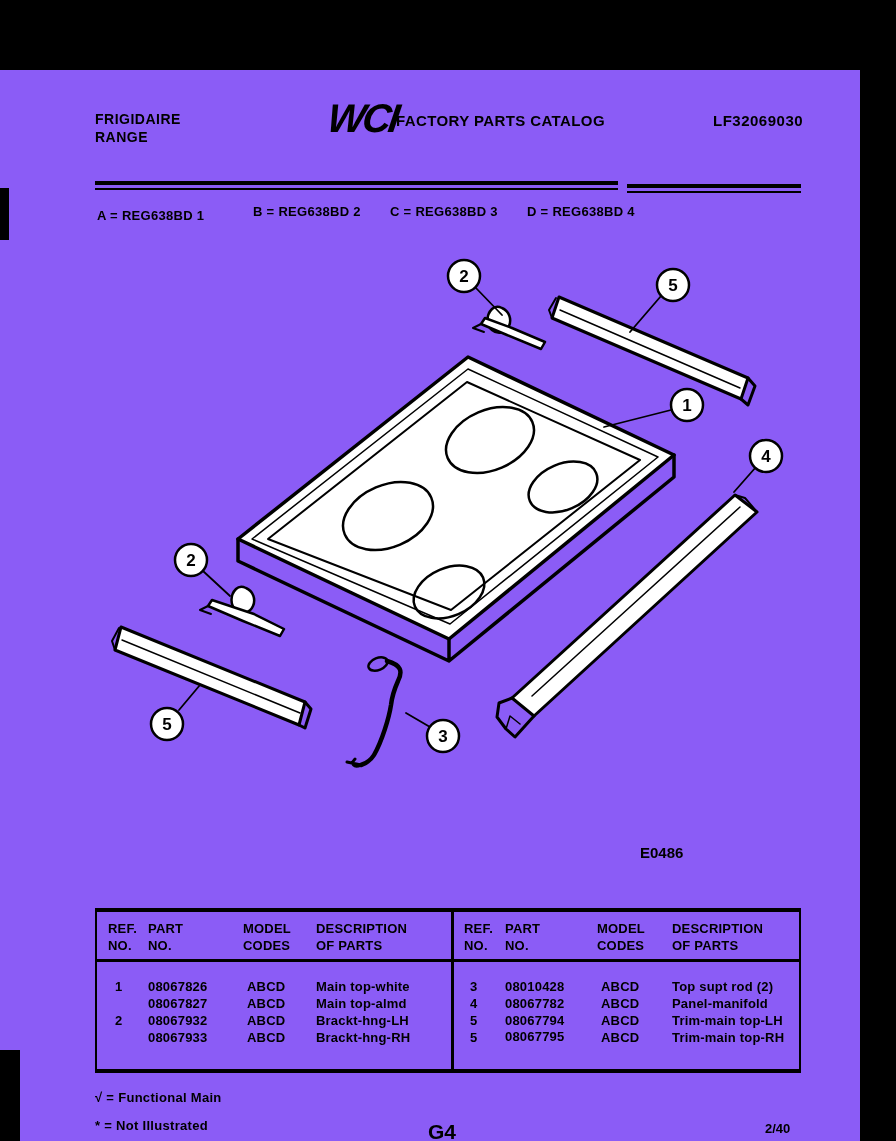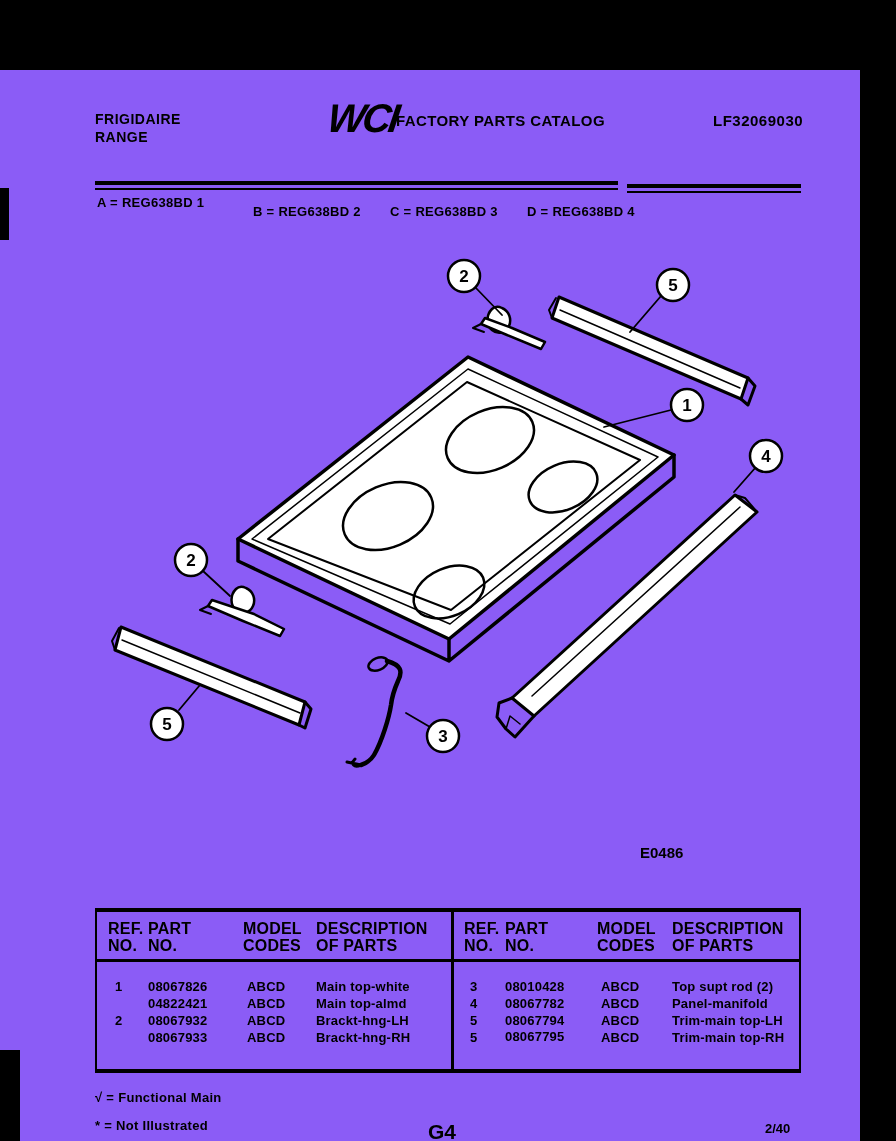--- a/index.html
+++ b/index.html
@@ -7,21 +7,21 @@
   .page-wrap { position:relative; width:896px; height:1141px; background:#8b5cf6; overflow:hidden;margin-top:48px; }
   .abs { position:absolute; }
   .ink { color:#000; }
   .scan-bar { position:absolute; background:#000; }
   .hdr-brand { font-size:14px; font-weight:bold; letter-spacing:.5px; line-height:18px; }
   .hdr-logo { font-size:40px; font-weight:bold; font-style:italic; letter-spacing:-3px; transform:skewX(-8deg); }
   .hdr-title { font-size:15px; font-weight:bold; letter-spacing:.4px; }
   .hdr-pub { font-size:15px; font-weight:bold; letter-spacing:.5px; }
   .models { font-size:13px; font-weight:bold; letter-spacing:.3px; }
   .rule { position:absolute; background:#000; }
-  .ptable-head { font-size:16px; font-weight:bold; line-height:17px; letter-spacing:.2px; }
+  .ptable-head { font-size:13px; font-weight:bold; line-height:17px; letter-spacing:.2px; }
   .ptable-cell { font-size:13px; font-weight:bold; line-height:17px; letter-spacing:.2px; white-space:nowrap; }
   .footnote { font-size:13px; font-weight:bold; letter-spacing:.3px; }
   .pageno { font-size:21px; font-weight:bold;text-align:center; }
   .datecode { font-size:13px; font-weight:bold; }
   svg text { font-family:"Liberation Sans", sans-serif; }
 </style>
 </head>
 <body>
 
 <div class="page-wrap">
@@ -38,21 +38,21 @@
   </div>
   <div class="abs ink hdr-logo" style="left:328px;top:48px;">WCI</div>
   <div class="abs ink hdr-title" style="left:396px;top:64px;">FACTORY PARTS CATALOG</div>
   <div class="abs ink hdr-pub" style="left:713px;top:64px;">LF32069030</div>
 
   <div class="rule" style="left:95px;top:133px;width:523px;height:4px;"></div>
   <div class="rule" style="left:95px;top:140px;width:523px;height:2px;"></div>
   <div class="rule" style="left:627px;top:136px;width:174px;height:4px;"></div>
   <div class="rule" style="left:627px;top:143px;width:174px;height:2px;"></div>
 
-  <div class="abs ink models" style="left:97px;top:147px;">A = REG638BD 1</div>
+  <div class="abs ink models" style="left:97px;top:160px;">A = REG638BD 1</div>
   <div class="abs ink models" style="left:253px;top:156px;">B = REG638BD 2</div>
   <div class="abs ink models" style="left:390px;top:156px;">C = REG638BD 3</div>
   <div class="abs ink models" style="left:527px;top:156px;">D = REG638BD 4</div>
 
   <svg class="abs" style="left:0;top:190px;" width="896" height="660" viewBox="0 190 896 660" fill="none" stroke="#000" stroke-linecap="round" stroke-linejoin="round">
 
     <g>
       <polygon points="238,491 468,309 674,407 449,591" stroke-width="3.5" fill="#fff"></polygon>
       <polygon points="252,491 468,321 658,409 450,576" stroke-width="1.5"></polygon>
       <polygon points="268,491 467,334 640,412 451,562" stroke-width="2"></polygon>
@@ -178,21 +178,21 @@
 
   <div class="abs" style="left:0;top:930px;width:896px;">
     <div>
       <span class="abs ink ptable-cell" style="left:115px;">1</span>
       <span class="abs ink ptable-cell" style="left:148px;">08067826</span>
       <span class="abs ink ptable-cell" style="left:247px;">ABCD</span>
       <span class="abs ink ptable-cell" style="left:316px;">Main top-white</span>
     </div>
     <div>
       <span class="abs ink ptable-cell" style="left:115px;top:17px;"></span>
-      <span class="abs ink ptable-cell" style="left:148px;top:17px;">04822421</span>
+      <span class="abs ink ptable-cell" style="left:148px;top:17px;">08067827</span>
       <span class="abs ink ptable-cell" style="left:247px;top:17px;">ABCD</span>
       <span class="abs ink ptable-cell" style="left:316px;top:17px;">Main top-almd</span>
     </div>
     <div>
       <span class="abs ink ptable-cell" style="left:115px;top:34px;">2</span>
       <span class="abs ink ptable-cell" style="left:148px;top:34px;">08067932</span>
       <span class="abs ink ptable-cell" style="left:247px;top:34px;">ABCD</span>
       <span class="abs ink ptable-cell" style="left:316px;top:34px;">Brackt-hng-LH</span>
     </div>
     <div>

